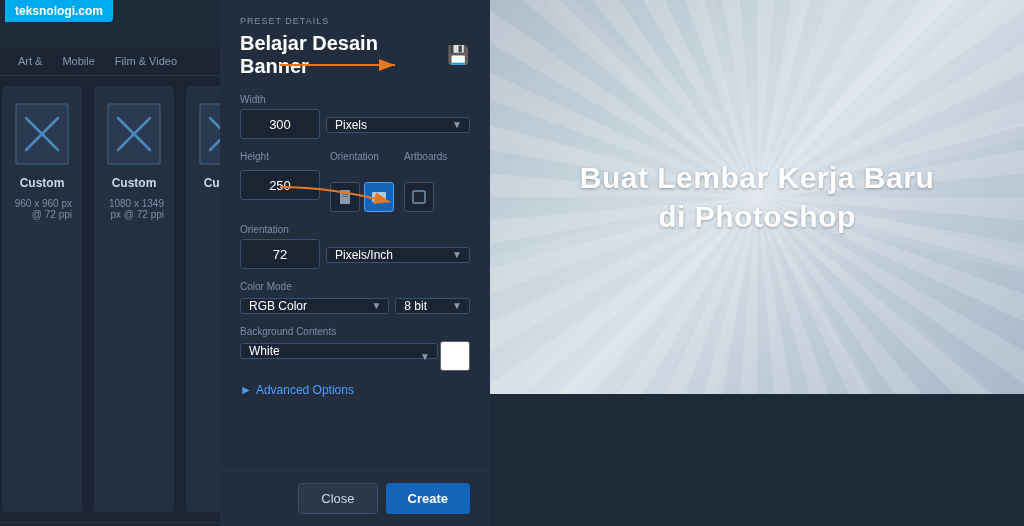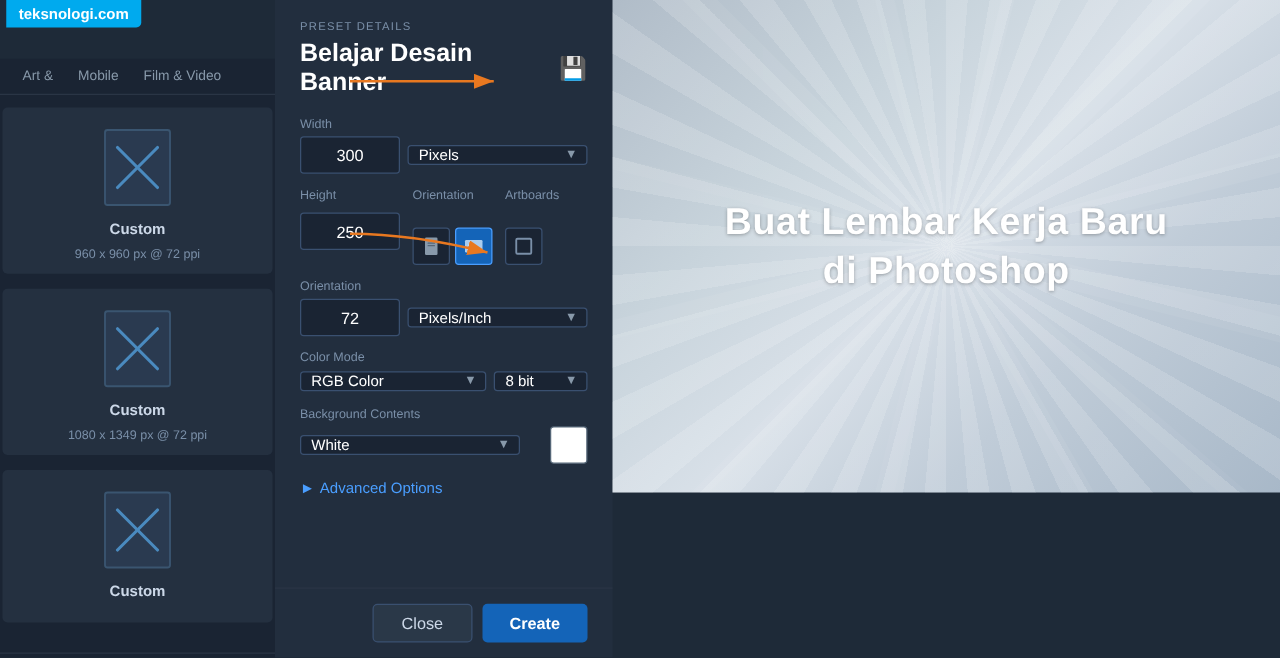--- a/index.html
+++ b/index.html
@@ -36,21 +36,21 @@
       padding: 8px 10px;
       cursor: pointer;
       white-space: nowrap;
     }
 
     .sidebar-items {
       flex: 1;
       overflow-y: auto;
       padding: 10px 2px;
       display: flex;
-      flex-direction: column;
+      flex-direction: row;
       gap: 12px;
     }
 
     .preset-card {
       background: #243040;
       border-radius: 4px;
       padding: 14px 10px 10px;
       display: flex;
       flex-direction: column;
       align-items: center;
@@ -240,22 +240,21 @@
       border: 1px solid #3a5070;
       border-radius: 3px;
       display: flex;
       align-items: center;
       justify-content: center;
       cursor: pointer;
     }
 
     .background-contents-row {
       display: flex;
-      gap: 24px;
-      align-items: center;
+      gap: 2px;
     }
 
     .color-swatch {
       width: 30px;
       height: 30px;
       background: #ffffff;
       border: 1px solid #556677;
       border-radius: 3px;
       cursor: pointer;
       flex-shrink: 0;

